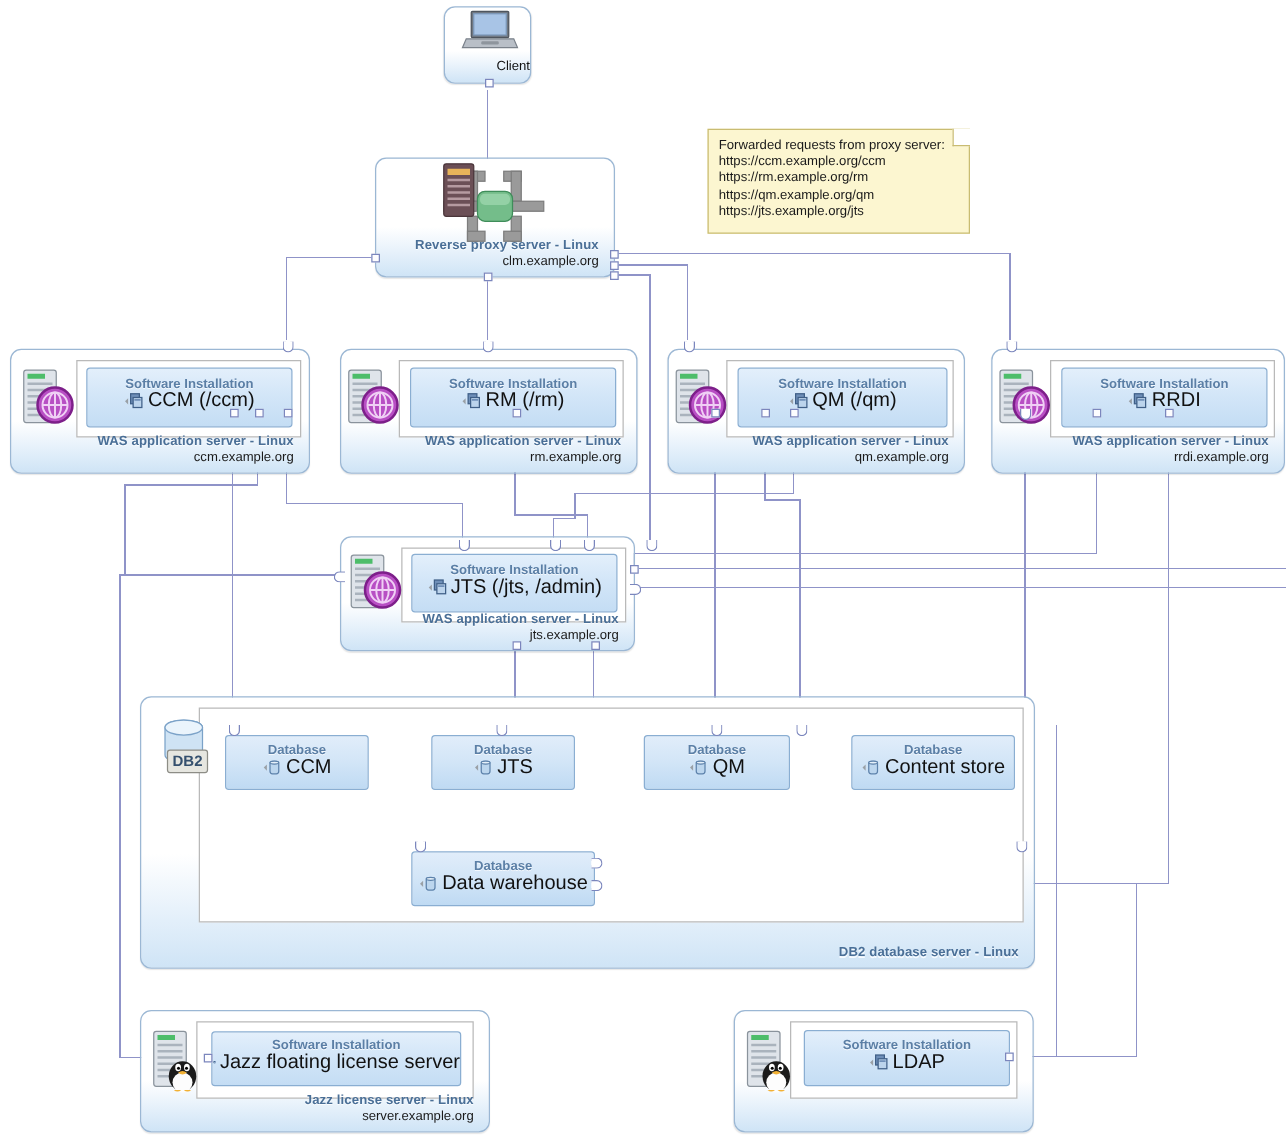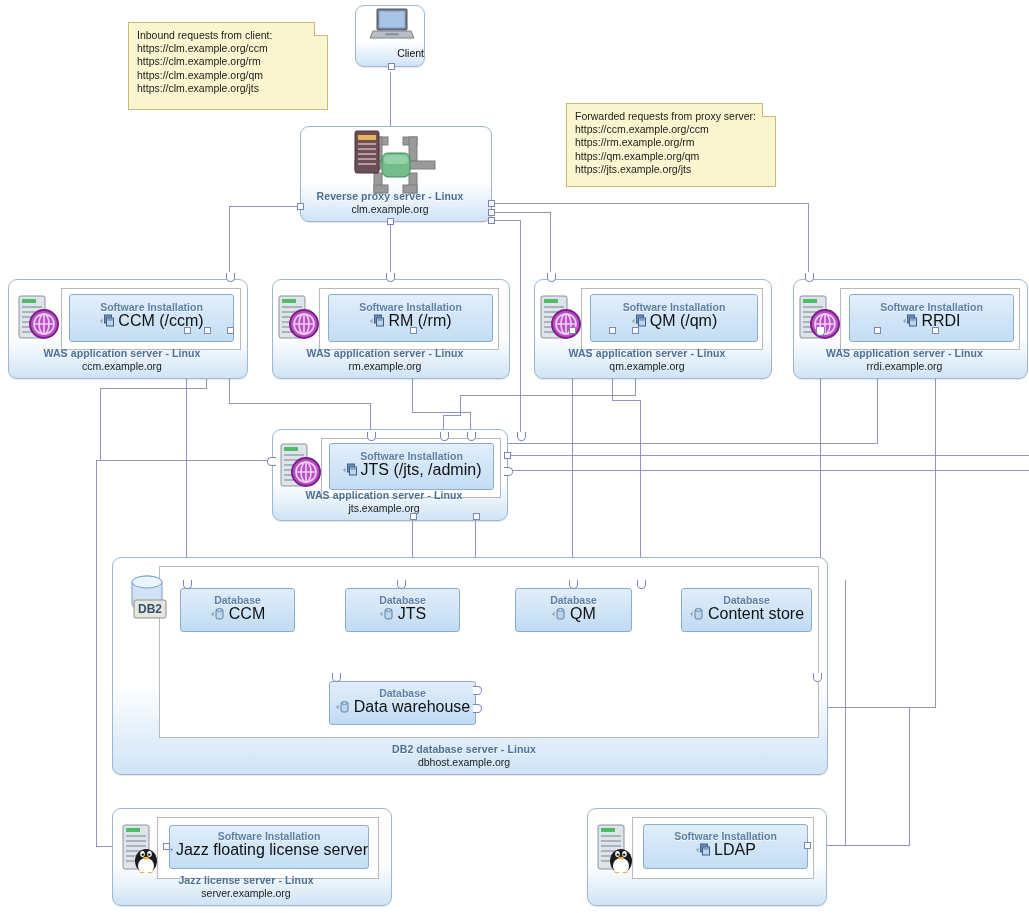--- a/index.html
+++ b/index.html
@@ -15,21 +15,21 @@
         box-sizing:border-box;}
   .note .fold{position:absolute;right:-1px;top:-1px;width:13px;height:13px;
         background:#fff;border-left:1px solid #c9bc72;border-bottom:1px solid #c9bc72;}
   .note div.l{white-space:nowrap;}
 
   
   .node{position:absolute;box-sizing:border-box;border:1px solid #9bb7d4;
         border-radius:9px;
         background:linear-gradient(to bottom,#ffffff 0%,#ffffff 58%,#e8f2fb 78%,#cfe4f6 100%);
         box-shadow:0 1px 1px rgba(0,0,0,.10);}
-  .node .nodefoot{position:absolute;left:0;right:12px;bottom:5px;text-align:center;}
+  .node .nodefoot{position:absolute;left:0;right:12px;bottom:5px;text-align:right;}
   .node .ntitle{font-size:10.5px;font-weight:bold;color:#4a6f97;letter-spacing:.1px;
         line-height:13px;text-shadow:0 1px 0 rgba(255,255,255,.8);}
   .node .nhost{font-size:10.5px;color:#1b1b1b;line-height:13px;}
   .node .corner{position:absolute;right:3px;bottom:3px;width:9px;height:9px;}
 
   
   .inner{position:absolute;box-sizing:border-box;border:1px solid #b9b9b9;background:#fff;}
 
   
   .comp{position:absolute;box-sizing:border-box;border:1px solid #8aaed2;border-radius:3px;
@@ -105,28 +105,20 @@
       <path d="M270,460 L96,460 L96,846 L186,846"></path>
 
       <path d="M476,689 L612,689 L612,600"></path>
       <path d="M476,707 L909,707"></path>
 
       <path d="M820,845 L909,845 L909,707"></path>
       <path d="M845,845 L845,580"></path>
     </g>
   </svg>
 
-  <div class="note" style="left:128px;top:22px;width:200px;height:88px;">
-    <div class="fold"></div>
-    <div class="l">Inbound requests from client:</div>
-    <div class="l">https://clm.example.org/ccm</div>
-    <div class="l">https://clm.example.org/rm</div>
-    <div class="l">https://clm.example.org/qm</div>
-    <div class="l">https://clm.example.org/jts</div>
-  </div>
 
   <div class="note" style="left:566px;top:103px;width:210px;height:84px;">
     <div class="fold"></div>
     <div class="l">Forwarded requests from proxy server:</div>
     <div class="l">https://ccm.example.org/ccm</div>
     <div class="l">https://rm.example.org/rm</div>
     <div class="l">https://qm.example.org/qm</div>
     <div class="l">https://jts.example.org/jts</div>
   </div>
 
@@ -470,21 +462,20 @@
     <div class="sock" style="left:284px;top:22px;"></div>
     <div class="sock" style="left:456px;top:22px;"></div>
     <div class="sock" style="left:524px;top:22px;"></div>
     <div class="sock" style="left:219px;top:115px;"></div>
     <div class="sock" style="left:700px;top:115px;"></div>
     <div class="sockR" style="left:360px;top:128px;"></div>
     <div class="sockR" style="left:360px;top:146px;"></div>
 
     <div class="nodefoot">
       <div class="ntitle">DB2 database server - Linux</div>
-      <div class="nhost">dbhost.example.org</div>
     </div>
     <div class="corner"></div>
   </div>
 
   <div class="node" style="left:112px;top:808px;width:280px;height:98px;">
     <div class="inner" style="left:44px;top:8px;width:222px;height:62px;"></div>
     <svg class="ico" style="left:8px;top:14px;" width="46" height="52" viewBox="0 0 46 52">
       <rect x="2" y="2" width="26" height="44" rx="2" fill="#dfe4ea" stroke="#8a939c"></rect>
       <rect x="5" y="5" width="14" height="4" fill="#4dbd6a"></rect>
       <g fill="#aab3bd">

